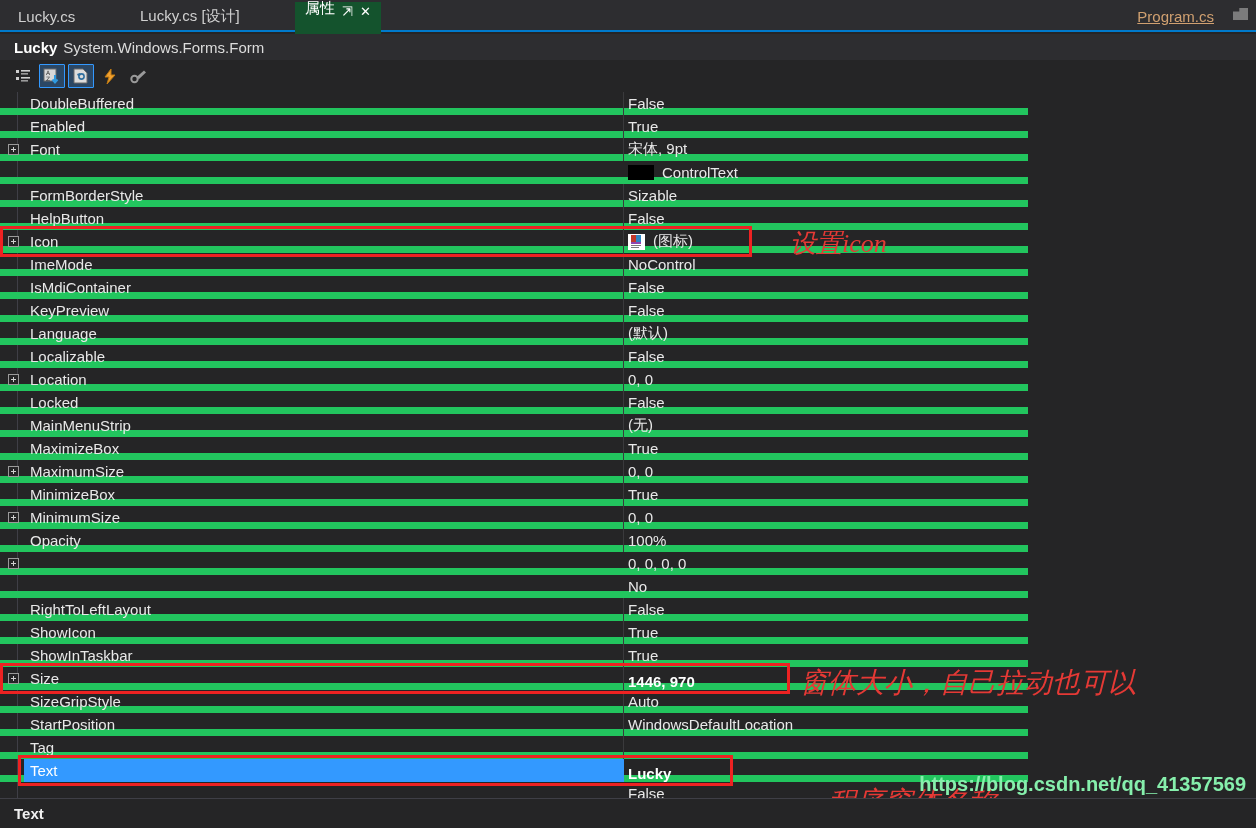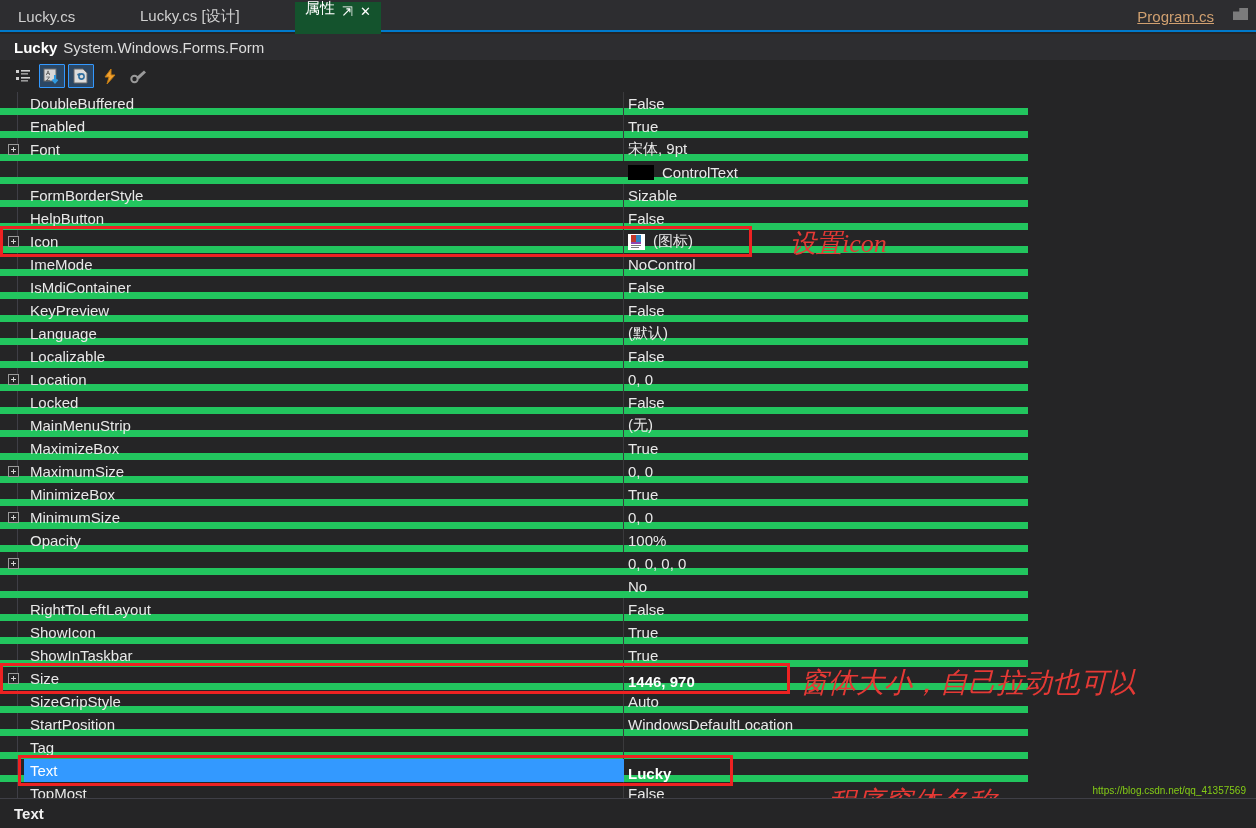--- a/index.html
+++ b/index.html
@@ -145,22 +145,23 @@
     position: absolute; left: 0; bottom: 0; width: 1256px; height: 30px;
     background: #252526;
     border-top: 1px solid #3f3f46;
     display: flex; align-items: center;
     padding-left: 14px;
   }
   .descpanel .t { font-size: 15px; font-weight: bold; color: #f0f0f0; }
 
   .watermark {
     position: absolute; right: 10px; bottom: 32px;
-    font-size: 10px; color: #84cc16;
+    font-size: 20px; color: #86efac;
     font-family: "Liberation Sans", sans-serif;
+    font-weight: bold;
   }
 </style>
 </head>
 <body>
 
 <div id="app">
 
   <div class="tabstrip">
     <div class="tab doc1">
       <span>Lucky.cs</span>
@@ -412,21 +413,20 @@
             <span></span>
           </div>
         </div>
         <div class="row selected">
           <div class="pname">Text</div>
           <div class="pval bold">
             <span>Lucky</span>
           </div>
         </div>
         <div class="row">
-          <div class="pname">TopMost</div>
           <div class="pval">
             <span>False</span>
           </div>
         </div>
       </div>
     <div id="overlays">
         <div class="redbox" style="left: 0px; top: 134px; width: 752px; height: 31px;"></div>
         <div class="anno" style="left: 790px; top: 134px; font-size: 26px; color: rgb(229, 57, 53);">设置icon</div>
         <div class="redbox" style="left: 0px; top: 571px; width: 790px; height: 31px;"></div>
         <div class="anno" style="left: 800px; top: 572px; font-size: 28px; color: rgb(229, 57, 53);">窗体大小，自己拉动也可以</div>

